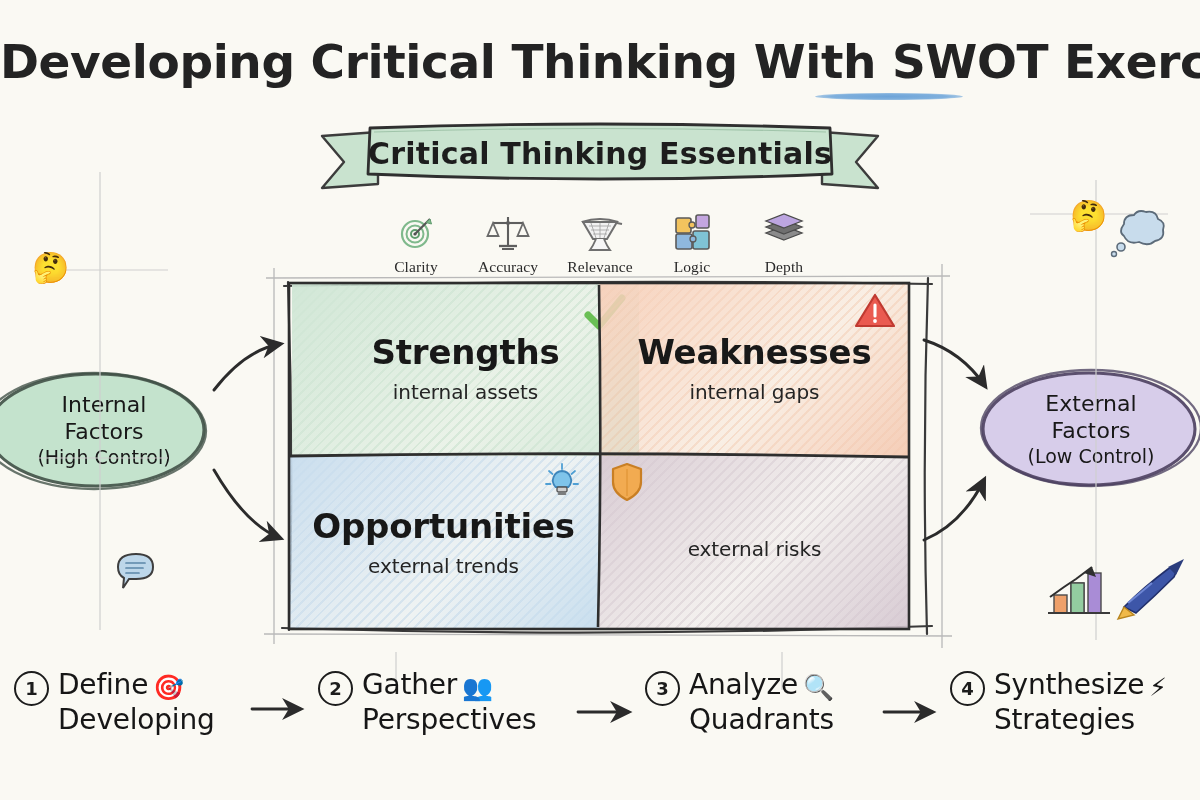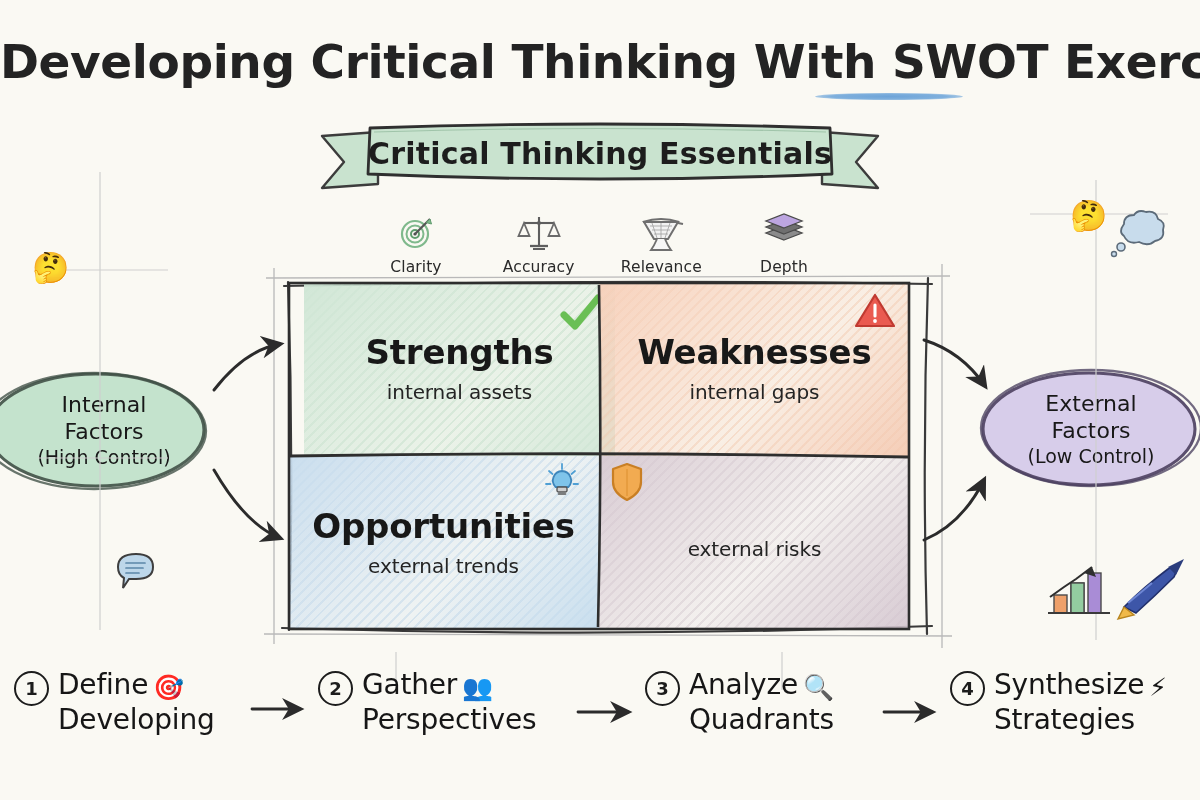--- a/index.html
+++ b/index.html
@@ -29,34 +29,34 @@
   
   #banner-wrap{left:312px;top:122px;width:576px;height:72px;}
   #banner-text{
     left:0;top:14px;width:576px;text-align:center;
     font-size:30px;font-weight:700;color:#1d1d1d;white-space:nowrap;
     letter-spacing:0.2px;
   }
 
   
   #essentials{left:370px;top:200px;width:460px;height:76px;display:flex;justify-content:space-between;align-items:flex-end;}
-  .ess-item{display:flex;flex-direction:column;align-items:center;width:92px;}
+  .ess-item{display:flex;flex-direction:column;align-items:center;width:92px;font-family:Liberation Serif, serif;}
   .ess-glyph{height:44px;display:flex;align-items:center;justify-content:center;}
   .ess-label{font-size:15.5px;color:#2a2a2a;margin-top:3px;letter-spacing:0.1px;}
 
   
   #matrix{left:288px;top:282px;width:622px;height:348px;}
   .quad{position:absolute;width:311px;height:174px;overflow:hidden;}
   .quad .hatch{position:absolute;inset:0;}
   .quad-inner{position:absolute;inset:0;display:flex;flex-direction:column;align-items:center;justify-content:center;}
   .q-title{font-size:34px;font-weight:600;color:#181818;line-height:1;letter-spacing:-0.2px;}
   .q-sub{font-size:20px;color:#242424;margin-top:11px;letter-spacing:-0.1px;}
   .q-icon{position:absolute;}
 
-  #q-s{left:16px;top:0;}
+  #q-s{left:4px;top:0;padding-left:36px;}
   #q-w{left:311px;top:0;}
   #q-o{left:0;top:174px;}
   #q-t{left:311px;top:174px;}
 
   
   .ellipse-label{
     position:absolute;text-align:center;left:0;width:100%;
     top:50%;transform:translateY(-50%);
     font-size:22px;line-height:1.22;color:#181818;
   }
@@ -152,20 +152,33 @@
               <path d="M16 22 L30 22"></path>
             <path d="M14 11 L19 26"></path>
               <path d="M23 11 L23 26"></path>
               <path d="M32 11 L27 26"></path>
           </g>
         </svg>
       </span>
       <span class="ess-label">Relevance</span>
     </div>
 
+    <div class="ess-item">
+      <span class="ess-glyph">
+        <svg width="42" height="42" viewBox="0 0 42 42">
+          <rect x="5" y="6" width="15" height="15" rx="2" fill="#f2c35e" stroke="#5a5a5a" stroke-width="1.6"></rect>
+          <rect x="25" y="3" width="13" height="13" rx="2" fill="#c3a6df" stroke="#5a5a5a" stroke-width="1.6"></rect>
+          <rect x="5" y="22" width="16" height="15" rx="2" fill="#8fb8dd" stroke="#5a5a5a" stroke-width="1.6"></rect>
+          <rect x="22" y="19" width="16" height="18" rx="2" fill="#7fc3d6" stroke="#5a5a5a" stroke-width="1.6"></rect>
+          <circle cx="21" cy="13" r="3" fill="#f2c35e" stroke="#5a5a5a" stroke-width="1.3"></circle>
+          <circle cx="22" cy="27" r="3" fill="#8fb8dd" stroke="#5a5a5a" stroke-width="1.3"></circle>
+        </svg>
+      </span>
+      <span class="ess-label">Logic</span>
+    </div>
 
     <div class="ess-item">
       <span class="ess-glyph">
         <svg width="44" height="42" viewBox="0 0 44 42">
           <path d="M22 28 L40 21 L22 14 L4 21 Z" fill="#8b8b8b" stroke="#4a4a4a" stroke-width="1.3"></path>
           <path d="M22 22 L40 15 L22 8 L4 15 Z" fill="#6f6f6f" stroke="#4a4a4a" stroke-width="1.3"></path>
           <path d="M22 16 L40 9 L22 2 L4 9 Z" fill="#bca5e0" stroke="#4a4a4a" stroke-width="1.3"></path>
         </svg>
       </span>
       <span class="ess-label">Depth</span>

